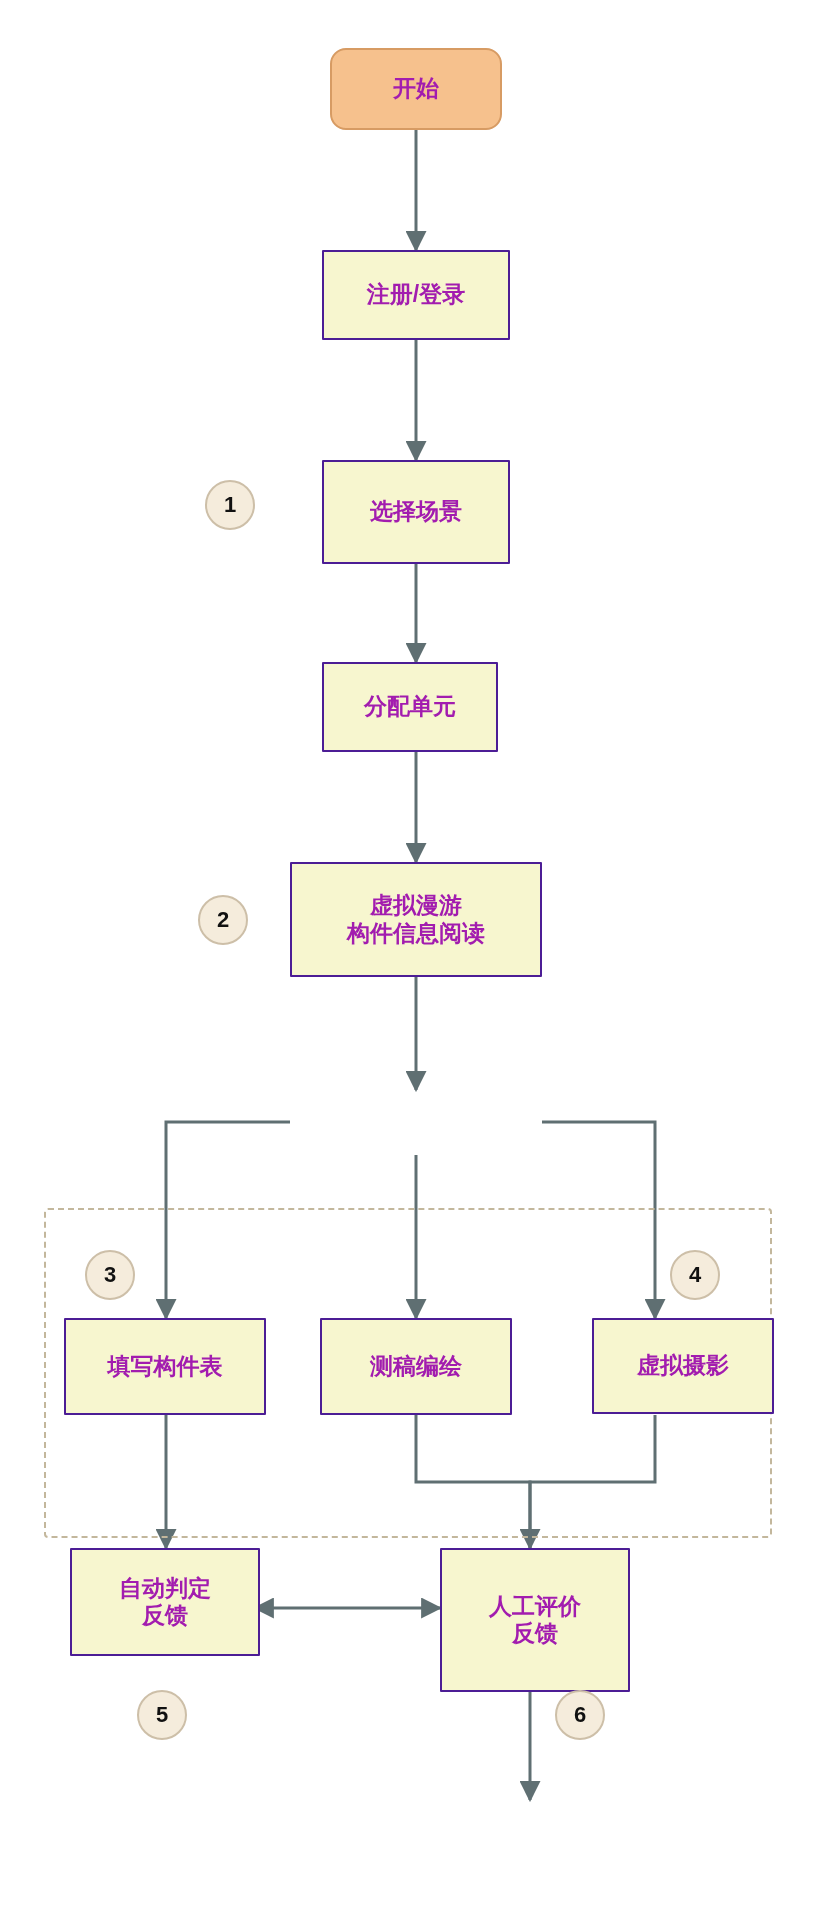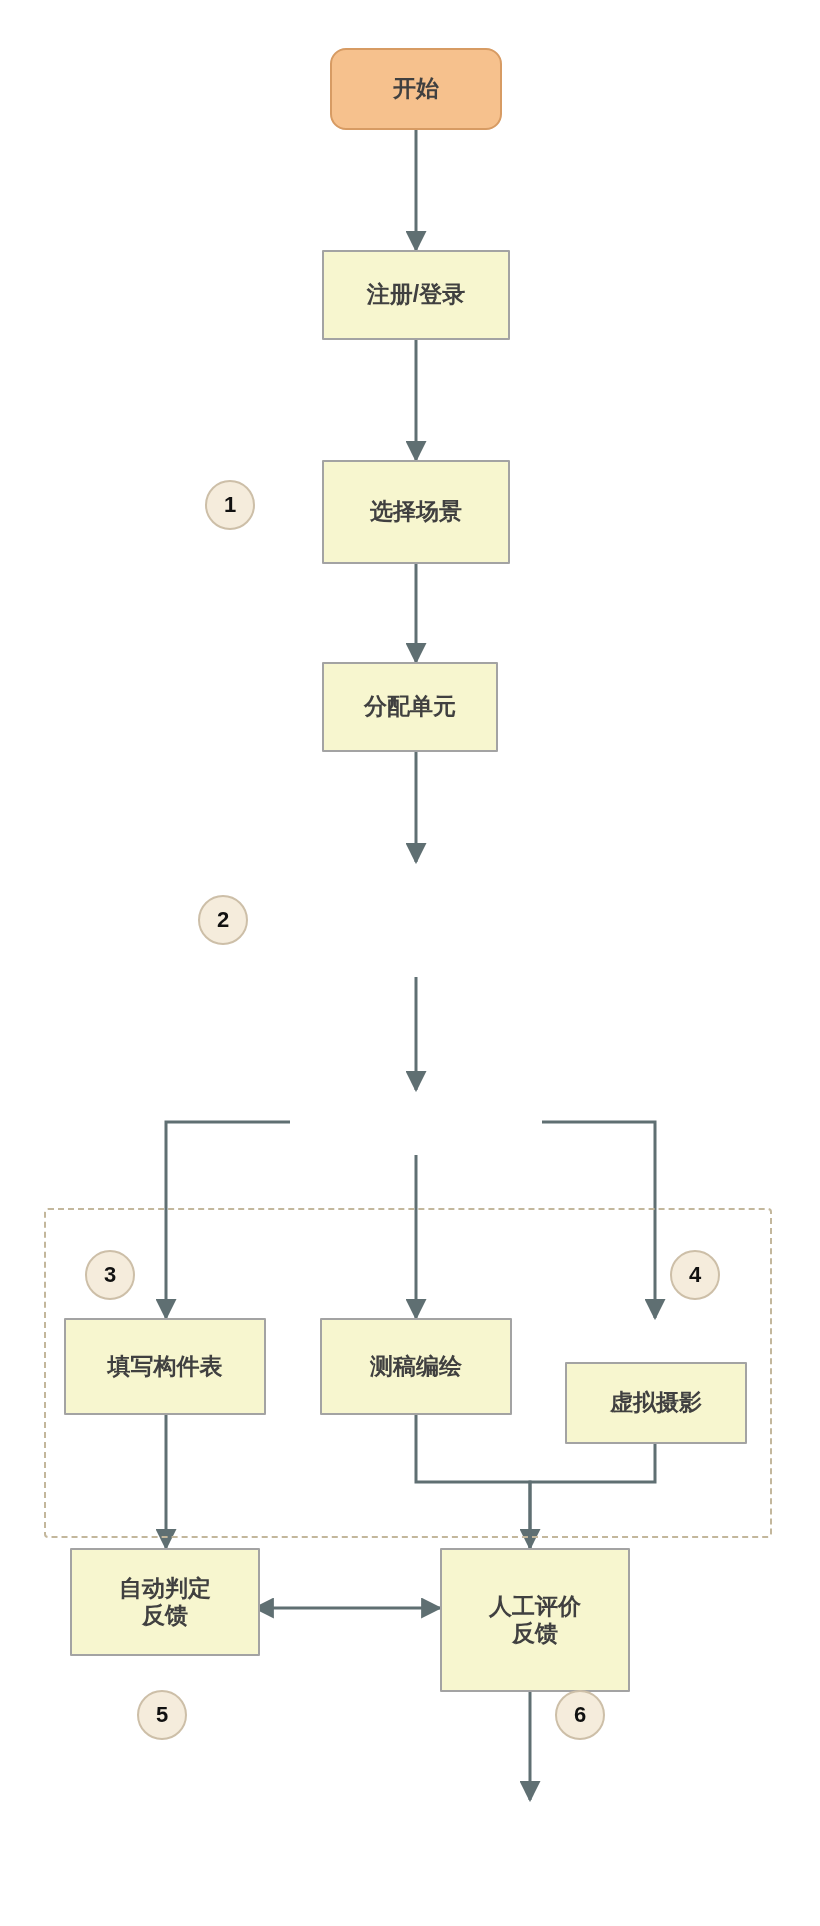--- a/index.html
+++ b/index.html
@@ -26,27 +26,27 @@
     pointer-events: none;
   }
   .node {
     position: absolute;
     box-sizing: border-box;
     display: flex;
     align-items: center;
     justify-content: center;
     text-align: center;
     font-weight: bold;
-    color: #404040;
+    color: #a21caf;
     line-height: 1.18;
     white-space: pre-line;
   }
   .node.process {
     background: #f7f6cf;
-    border: 2px solid #a3a3a3;
+    border: 2px solid #4c1d95;
     font-size: 23px;
     border-radius: 1px;
   }
   .node.terminal {
     background: #f6c18d;
     border: 2px solid #d79b63;
     font-size: 23px;
     border-radius: 16px;
   }
   .badge {
@@ -116,27 +116,29 @@
   <div class="dashed-group" style="left:44px; top:1208px; width:728px; height:330px;"></div>
 
   <div class="node terminal" style="left:330px; top:48px; width:172px; height:82px;">开始</div>
 
   <div class="node process" style="left:322px; top:250px; width:188px; height:90px;">注册/登录</div>
 
   <div class="node process" style="left:322px; top:460px; width:188px; height:104px;text-align:right;">选择场景</div>
 
   <div class="node process" style="left:322px; top:662px; width:176px; height:90px;">分配单元</div>
 
+  <div class="node process" style="left:290px; top:862px; width:252px; height:115px;">虚拟漫游
+构件信息阅读</div>
 
 
   <div class="node process" style="left:320px; top:1318px; width:192px; height:97px;">测稿编绘</div>
 
   <div class="node process" style="left:64px; top:1318px; width:202px; height:97px;">填写构件表</div>
 
-  <div class="node process" style="left:565px; top:1318px; width:182px; height:82px;margin-top:44px;">虚拟摄影</div>
+  <div class="node process" style="left:592px; top:1318px; width:182px; height:96px;">虚拟摄影</div>
 
   <div class="node process" style="left:70px; top:1548px; width:190px; height:108px;">自动判定
 反馈</div>
 
   <div class="node process" style="left:440px; top:1548px; width:190px; height:144px;">人工评价
 反馈</div>
 
 
   <div class="badge" style="left:205px; top:480px;">1</div>
   <div class="badge" style="left:198px; top:895px;">2</div>

